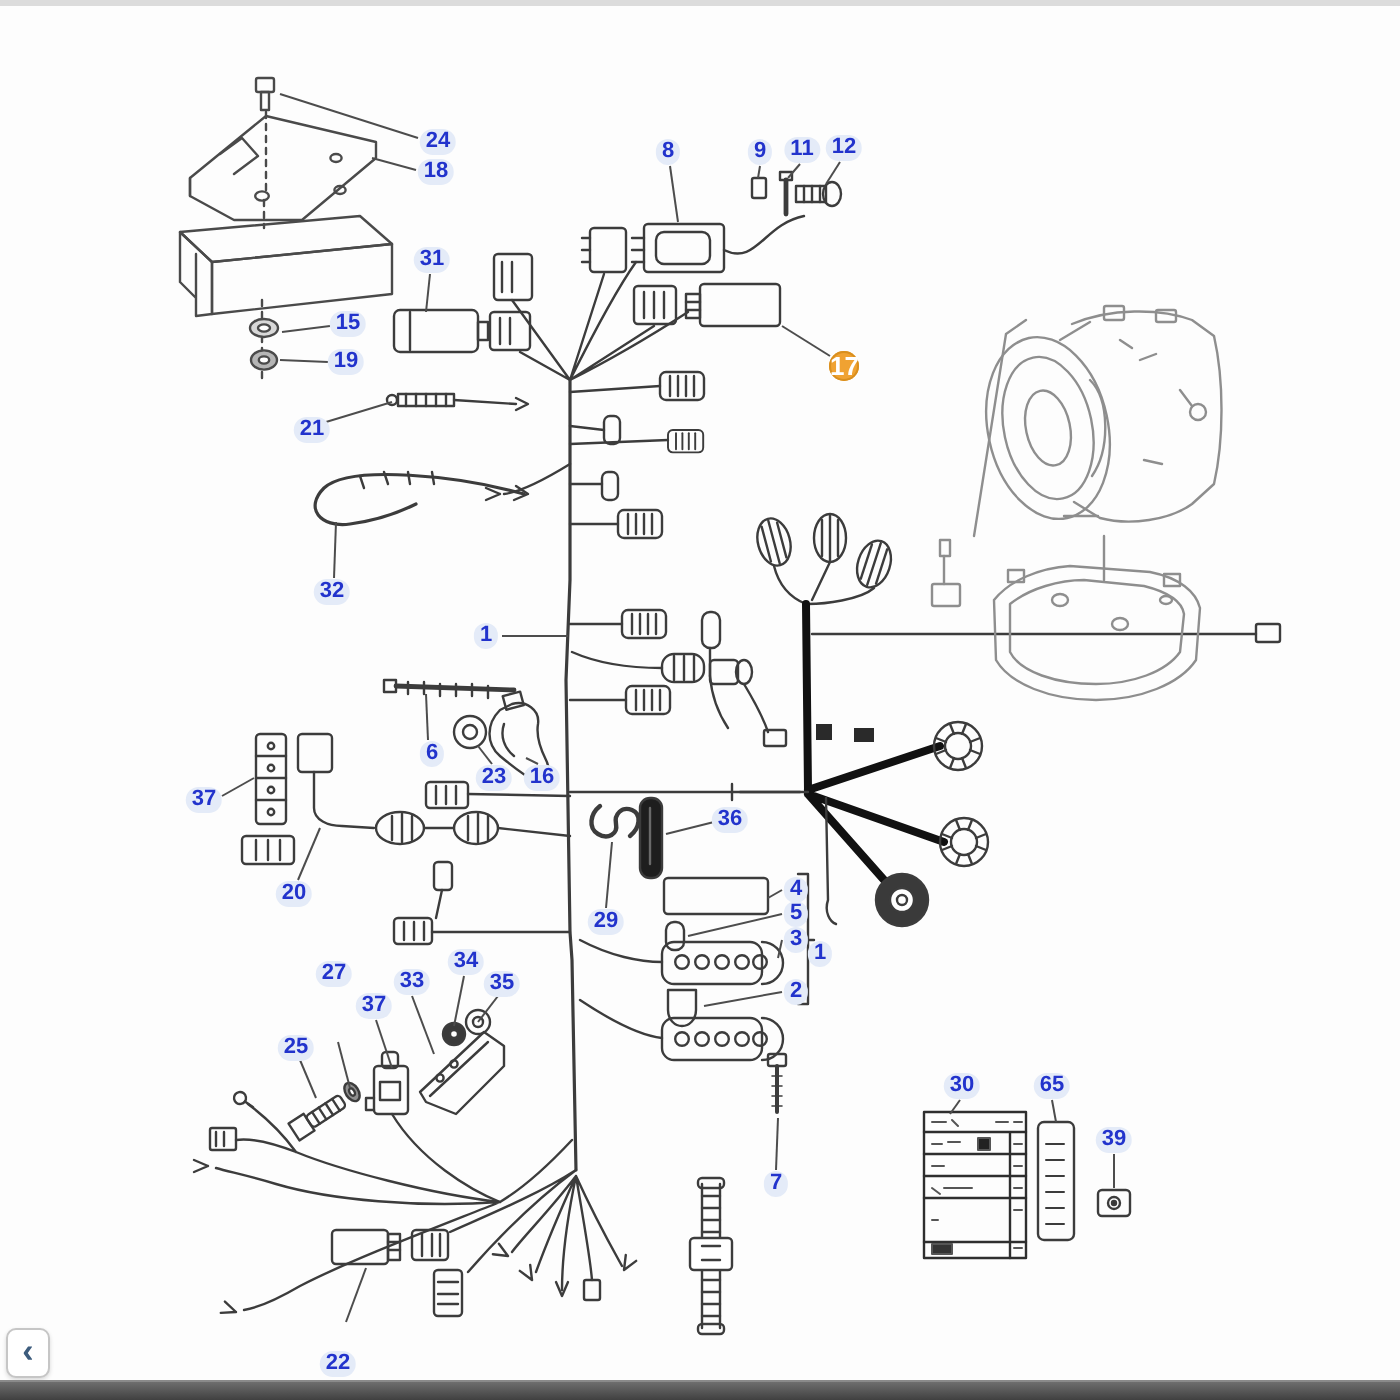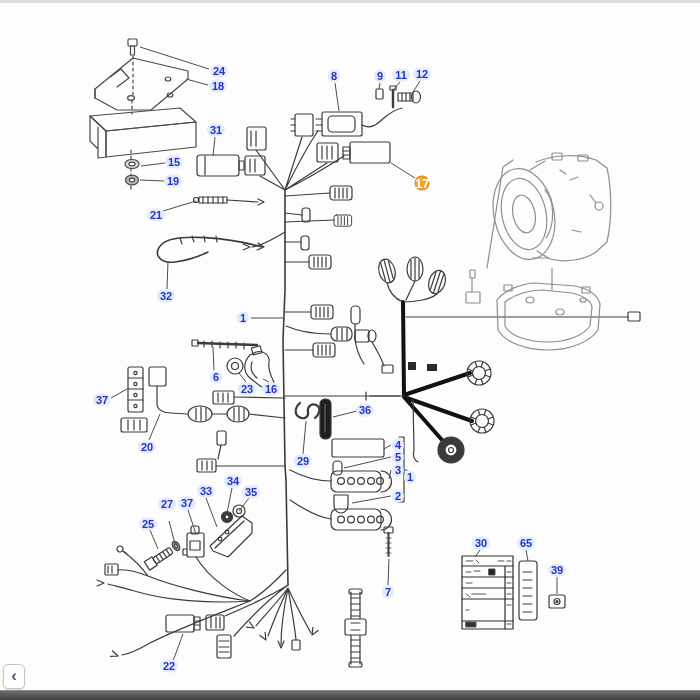--- a/index.html
+++ b/index.html
@@ -457,27 +457,27 @@
       <div class="callout" style="left: 303px; top: 461px;">29</div>
       <div class="callout" style="left: 398px; top: 445px;">4</div>
       <div class="callout" style="left: 398px; top: 457px;">5</div>
       <div class="callout" style="left: 398px; top: 470px;">3</div>
       <div class="callout" style="left: 410px; top: 477px;">1</div>
       <div class="callout" style="left: 398px; top: 496px;">2</div>
       <div class="callout" style="left: 233px; top: 481px;">34</div>
       <div class="callout" style="left: 251px; top: 492px;">35</div>
       <div class="callout" style="left: 206px; top: 491px;">33</div>
       <div class="callout" style="left: 187px; top: 503px;">37</div>
-      <div class="callout" style="left: 167px; top: 504px;">27</div>
+      <div class="callout" style="left: 167px; top: 487px;">27</div>
       <div class="callout" style="left: 148px; top: 524px;">25</div>
       <div class="callout" style="left: 481px; top: 543px;">30</div>
       <div class="callout" style="left: 526px; top: 543px;">65</div>
       <div class="callout" style="left: 557px; top: 570px;">39</div>
       <div class="callout" style="left: 388px; top: 592px;">7</div>
-      <div class="callout" style="left: 169px; top: 666px;">22</div>
+      <div class="callout" style="left: 169px; top: 682px;">22</div>
     </div>
 
 
   <div id="back-btn">
     <span>‹</span>
   </div>
 
   <div id="bottom-bar"></div>
 </div>
 

